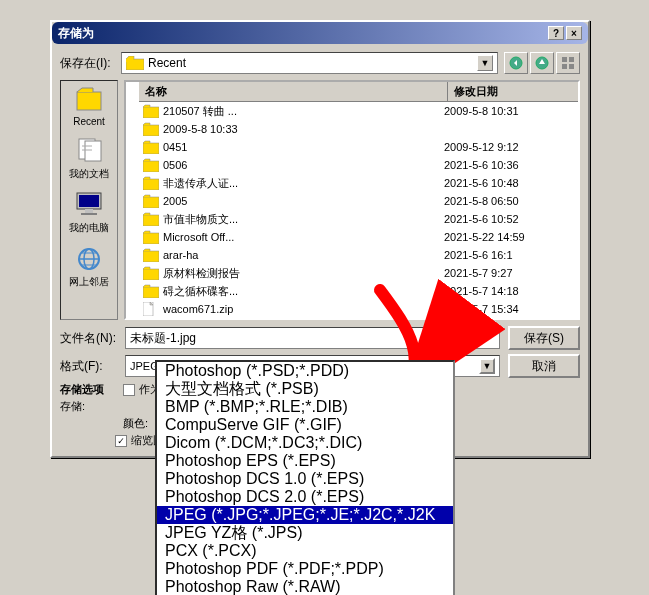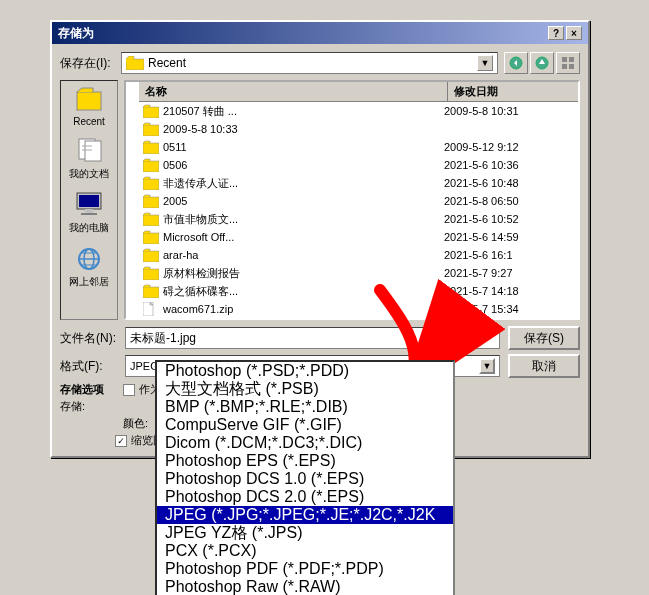--- a/index.html
+++ b/index.html
@@ -26,20 +26,21 @@
     .title-bar {
       background: linear-gradient(to right, #0a246a, #a6b5e7);
       color: white;
       font-size: 12px;
       font-weight: bold;
       padding: 3px 6px;
       display: flex;
       justify-content: space-between;
       align-items: center;
       height: 22px;
+      border-radius: 6px;
     }
     .title-bar-buttons {
       display: flex;
       gap: 2px;
     }
     .title-btn {
       width: 16px;
       height: 14px;
       background: #d4d0c8;
       border: 1px solid #fff;
@@ -436,21 +437,21 @@
                     <rect x="0" y="3" width="16" height="11" fill="#ffd700" stroke="#888" stroke-width="0.5"></rect>
                     <path d="M0,3 L2,1 L7,1 L7,3" fill="#ffd700" stroke="#888" stroke-width="0.5"></path>
                   </svg></div>
                 <span class="file-date">2009-5-8  10:33</span>
               </div>
               <div class="file-row">
                 <div style="width: 16px; height: 14px; margin-right: 4px; flex-shrink: 0;"><svg width="16" height="14" viewBox="0 0 16 14">
                     <rect x="0" y="3" width="16" height="11" fill="#ffd700" stroke="#888" stroke-width="0.5"></rect>
                     <path d="M0,3 L2,1 L7,1 L7,3" fill="#ffd700" stroke="#888" stroke-width="0.5"></path>
                   </svg></div>
-                <span class="file-name">0511</span>
+                <span class="file-name">0451</span>
                 <span class="file-date">2009-5-12  9:12</span>
               </div>
               <div class="file-row">
                 <div style="width: 16px; height: 14px; margin-right: 4px; flex-shrink: 0;"><svg width="16" height="14" viewBox="0 0 16 14">
                     <rect x="0" y="3" width="16" height="11" fill="#ffd700" stroke="#888" stroke-width="0.5"></rect>
                     <path d="M0,3 L2,1 L7,1 L7,3" fill="#ffd700" stroke="#888" stroke-width="0.5"></path>
                   </svg></div>
                 <span class="file-name">0506</span>
                 <span class="file-date">2021-5-6  10:36</span>
               </div>
@@ -477,21 +478,21 @@
                   </svg></div>
                 <span class="file-name">市值非物质文...</span>
                 <span class="file-date">2021-5-6  10:52</span>
               </div>
               <div class="file-row">
                 <div style="width: 16px; height: 14px; margin-right: 4px; flex-shrink: 0;"><svg width="16" height="14" viewBox="0 0 16 14">
                     <rect x="0" y="3" width="16" height="11" fill="#ffd700" stroke="#888" stroke-width="0.5"></rect>
                     <path d="M0,3 L2,1 L7,1 L7,3" fill="#ffd700" stroke="#888" stroke-width="0.5"></path>
                   </svg></div>
                 <span class="file-name">Microsoft Off...</span>
-                <span class="file-date">2021-5-6  14:59</span>
+                <span class="file-date">2021-5-22  14:59</span>
               </div>
               <div class="file-row">
                 <div style="width: 16px; height: 14px; margin-right: 4px; flex-shrink: 0;"><svg width="16" height="14" viewBox="0 0 16 14">
                     <rect x="0" y="3" width="16" height="11" fill="#ffd700" stroke="#888" stroke-width="0.5"></rect>
                     <path d="M0,3 L2,1 L7,1 L7,3" fill="#ffd700" stroke="#888" stroke-width="0.5"></path>
                   </svg></div>
                 <span class="file-name">arar-ha</span>
                 <span class="file-date">2021-5-6  16:1</span>
               </div>
               <div class="file-row">

